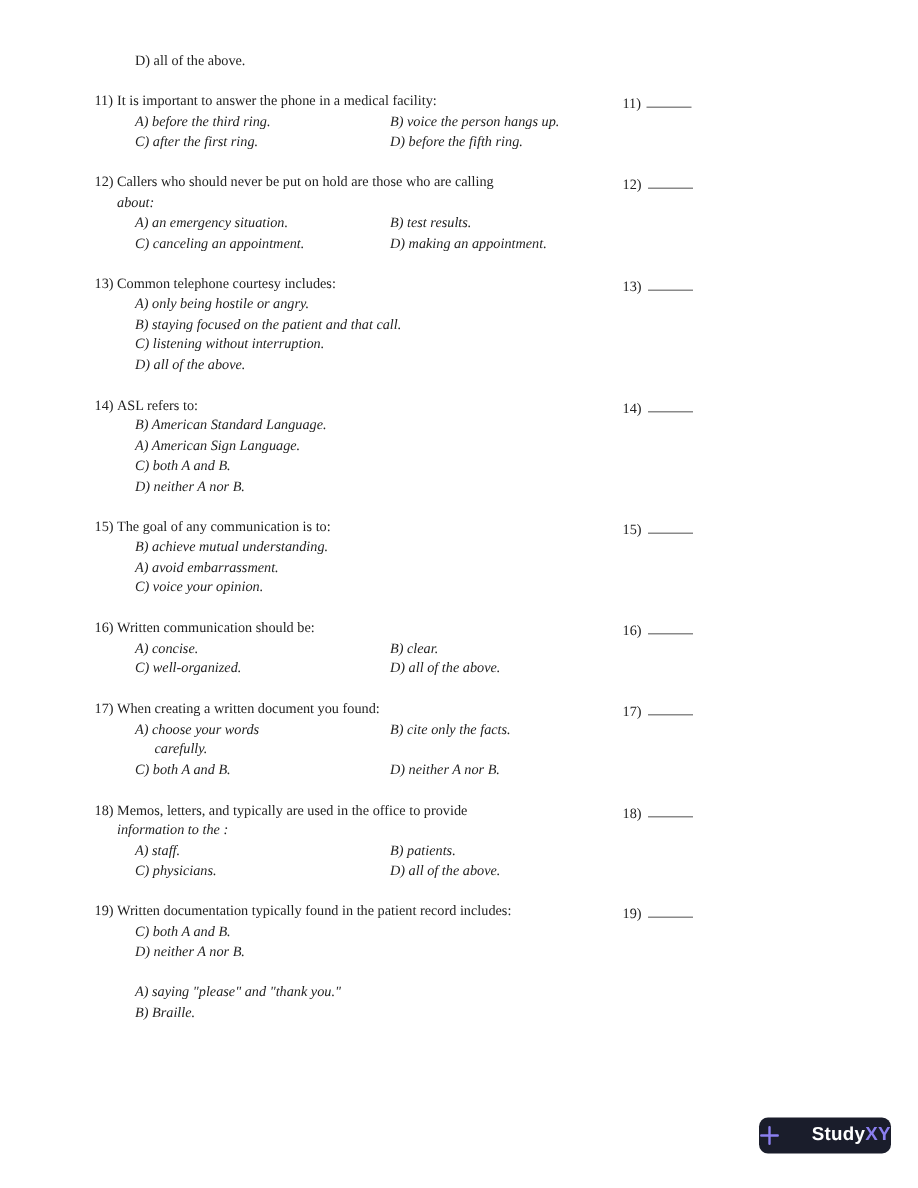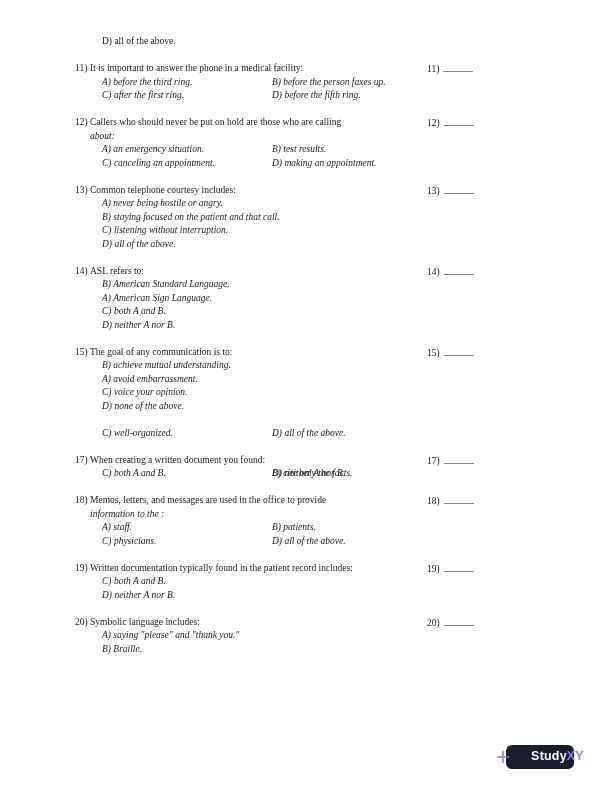--- a/index.html
+++ b/index.html
@@ -7,111 +7,111 @@
   .page {
     position:relative;
     width:612px; height:792px;
     background:#ffffff;
     font-family:"Liberation Serif","DejaVu Serif",serif;
     font-size:9.5px;
     line-height:13.5px;
     color:#222222;
     overflow:hidden;
   }
-  .content { padding:35px 0 0 63px;margin-left:12px; }
+  .content { padding:35px 0 0 63px; }
   .carry { margin-left:27px; }
   .question { margin-top:13.5px; position:relative; }
   .q-line { position:relative; white-space:nowrap; }
   .q-num { display:inline-block; width:15px; }
   .q-cont { margin-left:15px;font-style:italic; }
   .opt-row { position:relative; margin-left:27px;font-style:italic; }
   .opt-left { display:inline-block; vertical-align:top; }
   .opt-left2 { margin-left:13px; }
   .opt-right { position:absolute; left:170px; top:0; white-space:nowrap; }
   .answer { position:absolute; left:352px; top:0; white-space:nowrap; }
   .ans-num { display:inline-block; }
   .blank {
     display:inline-block;
     width:30px; height:10px;
     border-bottom:1px solid #8a8a8a;
     margin-left:4px;
   }
   .logo {
     position:absolute;
     left:506px; top:745px;
-    width:68px; height:24px;
+    width:88px; height:24px;
     border-radius:6px;
     display:flex; align-items:center; justify-content:center;
     gap:21px;
     font-family:"Liberation Sans","DejaVu Sans",sans-serif;
   }
   .logo-plus { display:flex; align-items:center; }
   .logo-text { font-weight:bold; font-size:12.5px; letter-spacing:0.2px; color:#ffffff; }
   .logo-xy { font-weight:bold; font-size:12.5px; letter-spacing:0.2px; }
 </style>
 </head>
 <body>
 
 <div class="page" style="color: rgb(34, 34, 34);">
   <div class="content">
     <div class="carry">D) all of the above.</div>
     <div>
         <div class="question">
           <div class="q-line"><span class="q-num">11)</span><span class="q-text">It is important to answer the phone in a medical facility:</span><span class="answer"><span class="ans-num">11)</span><span class="blank" style="border-bottom-color: rgb(138, 138, 138);"></span></span></div>
-          <div class="opt-row"><span class="opt-left">A) before the third ring.</span><span class="opt-right">B) before the person faxes up.</span></div>
+          <div class="opt-row"><span class="opt-left">A) before the third ring.</span><span class="opt-right">B) voice the person hangs up.</span></div>
           <div class="opt-row"><span class="opt-left">C) after the first ring.</span><span class="opt-right">D) before the fifth ring.</span></div>
         </div>
         <div class="question">
           <div class="q-line"><span class="q-num">12)</span><span class="q-text">Callers who should never be put on hold are those who are calling</span><span class="answer"><span class="ans-num">12)</span><span class="blank" style="border-bottom-color: rgb(138, 138, 138);"></span></span></div>
           <div class="q-cont">about:</div>
           <div class="opt-row"><span class="opt-left">A) an emergency situation.</span><span class="opt-right">B) test results.</span></div>
           <div class="opt-row"><span class="opt-left">C) canceling an appointment.</span><span class="opt-right">D) making an appointment.</span></div>
         </div>
         <div class="question">
           <div class="q-line"><span class="q-num">13)</span><span class="q-text">Common telephone courtesy includes:</span><span class="answer"><span class="ans-num">13)</span><span class="blank" style="border-bottom-color: rgb(138, 138, 138);"></span></span></div>
-          <div class="opt-row"><span class="opt-left">A) never being hostile or angry.</span></div>
+          <div class="opt-row"><span class="opt-left">A) only being hostile or angry.</span></div>
           <div class="opt-row"><span class="opt-left">B) staying focused on the patient and that call.</span></div>
           <div class="opt-row"><span class="opt-left">C) listening without interruption.</span></div>
           <div class="opt-row"><span class="opt-left">D) all of the above.</span></div>
         </div>
         <div class="question">
           <div class="q-line"><span class="q-num">14)</span><span class="q-text">ASL refers to:</span><span class="answer"><span class="ans-num">14)</span><span class="blank" style="border-bottom-color: rgb(138, 138, 138);"></span></span></div>
           <div class="opt-row"><span class="opt-left">B) American Standard Language.</span></div>
           <div class="opt-row"><span class="opt-left">A) American Sign Language.</span></div>
           <div class="opt-row"><span class="opt-left">C) both A and B.</span></div>
           <div class="opt-row"><span class="opt-left">D) neither A nor B.</span></div>
         </div>
         <div class="question">
           <div class="q-line"><span class="q-num">15)</span><span class="q-text">The goal of any communication is to:</span><span class="answer"><span class="ans-num">15)</span><span class="blank" style="border-bottom-color: rgb(138, 138, 138);"></span></span></div>
           <div class="opt-row"><span class="opt-left">B) achieve mutual understanding.</span></div>
           <div class="opt-row"><span class="opt-left">A) avoid embarrassment.</span></div>
           <div class="opt-row"><span class="opt-left">C) voice your opinion.</span></div>
-          <div class="opt-row"><span class="opt-left">D) none of the above.</span></div>
         </div>
         <div class="question">
+          <div class="q-line"><span class="q-num">16)</span><span class="q-text">Written communication should be:</span><span class="answer"><span class="ans-num">16)</span><span class="blank" style="border-bottom-color: rgb(138, 138, 138);"></span></span></div>
+          <div class="opt-row"><span class="opt-left">A) concise.</span><span class="opt-right">B) clear.</span></div>
           <div class="opt-row"><span class="opt-left">C) well-organized.</span><span class="opt-right">D) all of the above.</span></div>
         </div>
         <div class="question">
           <div class="q-line"><span class="q-num">17)</span><span class="q-text">When creating a written document you found:</span><span class="answer"><span class="ans-num">17)</span><span class="blank" style="border-bottom-color: rgb(138, 138, 138);"></span></span></div>
-          <div class="opt-row"><span class="opt-right">B) cite only the facts.</span></div>
+          <div class="opt-row"><span class="opt-left"><span>A) choose your words</span><div class="opt-left2">carefully.</div></span><span class="opt-right">B) cite only the facts.</span></div>
           <div class="opt-row"><span class="opt-left">C) both A and B.</span><span class="opt-right">D) neither A nor B.</span></div>
         </div>
         <div class="question">
-          <div class="q-line"><span class="q-num">18)</span><span class="q-text">Memos, letters, and messages are used in the office to provide</span><span class="answer"><span class="ans-num">18)</span><span class="blank" style="border-bottom-color: rgb(138, 138, 138);"></span></span></div>
+          <div class="q-line"><span class="q-num">18)</span><span class="q-text">Memos, letters, and typically are used in the office to provide</span><span class="answer"><span class="ans-num">18)</span><span class="blank" style="border-bottom-color: rgb(138, 138, 138);"></span></span></div>
           <div class="q-cont">information to the :</div>
           <div class="opt-row"><span class="opt-left">A) staff.</span><span class="opt-right">B) patients.</span></div>
           <div class="opt-row"><span class="opt-left">C) physicians.</span><span class="opt-right">D) all of the above.</span></div>
         </div>
         <div class="question">
           <div class="q-line"><span class="q-num">19)</span><span class="q-text">Written documentation typically found in the patient record includes:</span><span class="answer"><span class="ans-num">19)</span><span class="blank" style="border-bottom-color: rgb(138, 138, 138);"></span></span></div>
           <div class="opt-row"><span class="opt-left">C) both A and B.</span></div>
           <div class="opt-row"><span class="opt-left">D) neither A nor B.</span></div>
         </div>
         <div class="question">
-          <div class="q-line"><span class="q-num">20)</span><span class="q-text">Symbolic language includes:</span><span class="answer"><span class="ans-num">20)</span><span class="blank" style="border-bottom-color: rgb(138, 138, 138);"></span></span></div>
           <div class="opt-row"><span class="opt-left">A) saying "please" and "thank you."</span></div>
           <div class="opt-row"><span class="opt-left">B) Braille.</span></div>
         </div>
       </div>
   </div>
 
   <div class="logo" style="background: rgb(26, 29, 43);">
     <span class="logo-plus" style="color: rgb(139, 127, 240);">
       <svg width="14" height="14" viewBox="0 0 14 14" aria-hidden="true">
         <path d="M7 1.5v11M1.5 7h11" stroke="currentColor" stroke-width="1.6" stroke-linecap="round" fill="none"></path>

